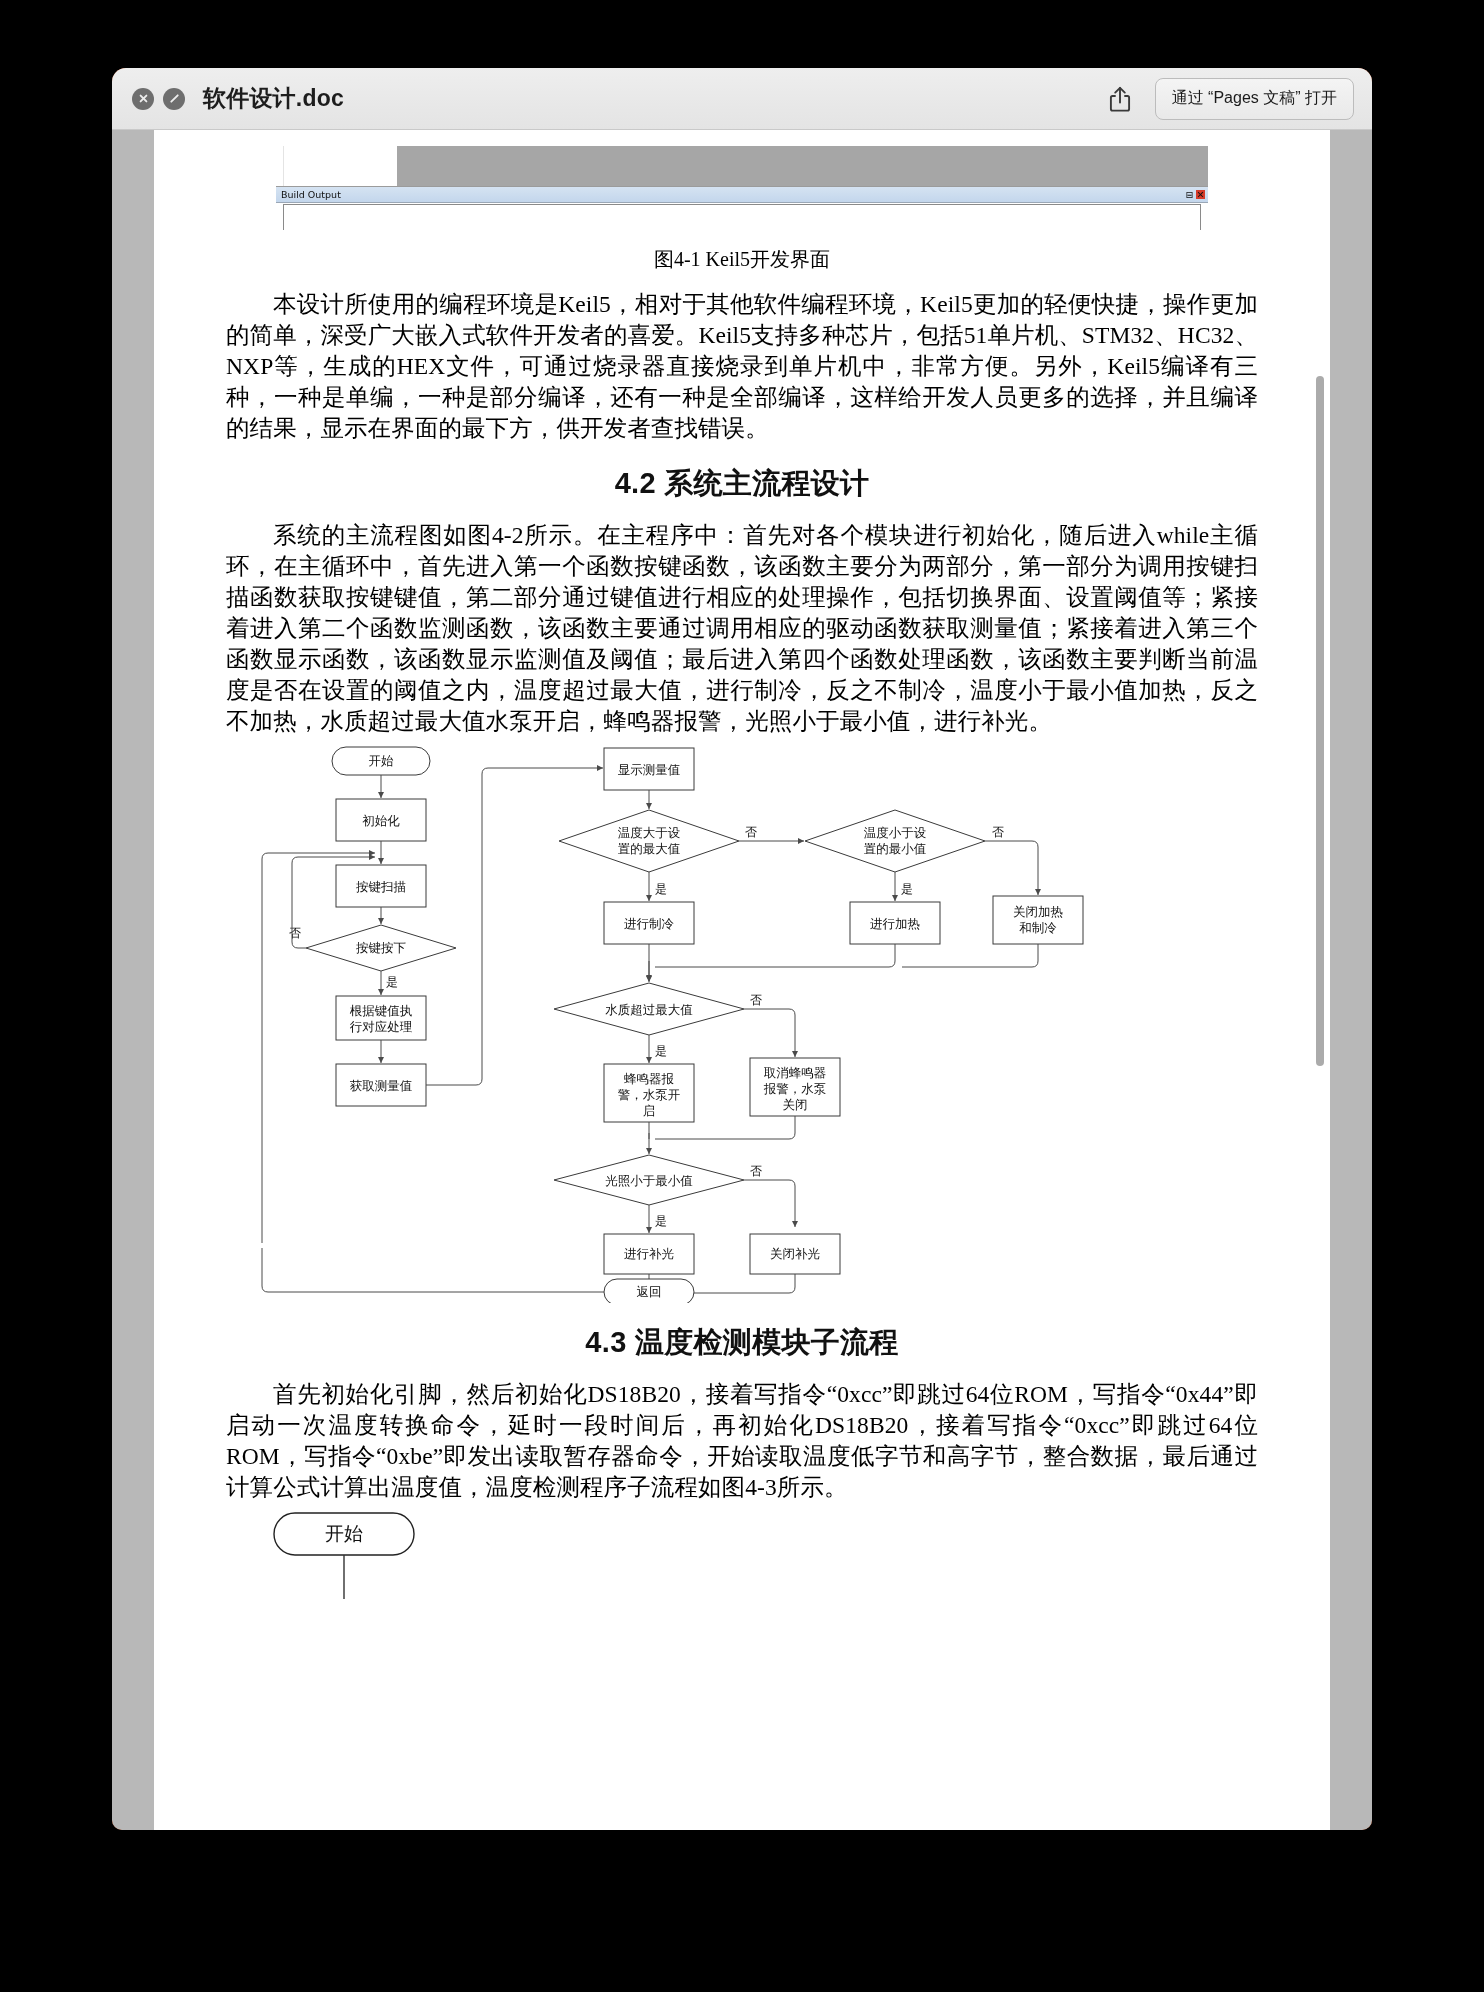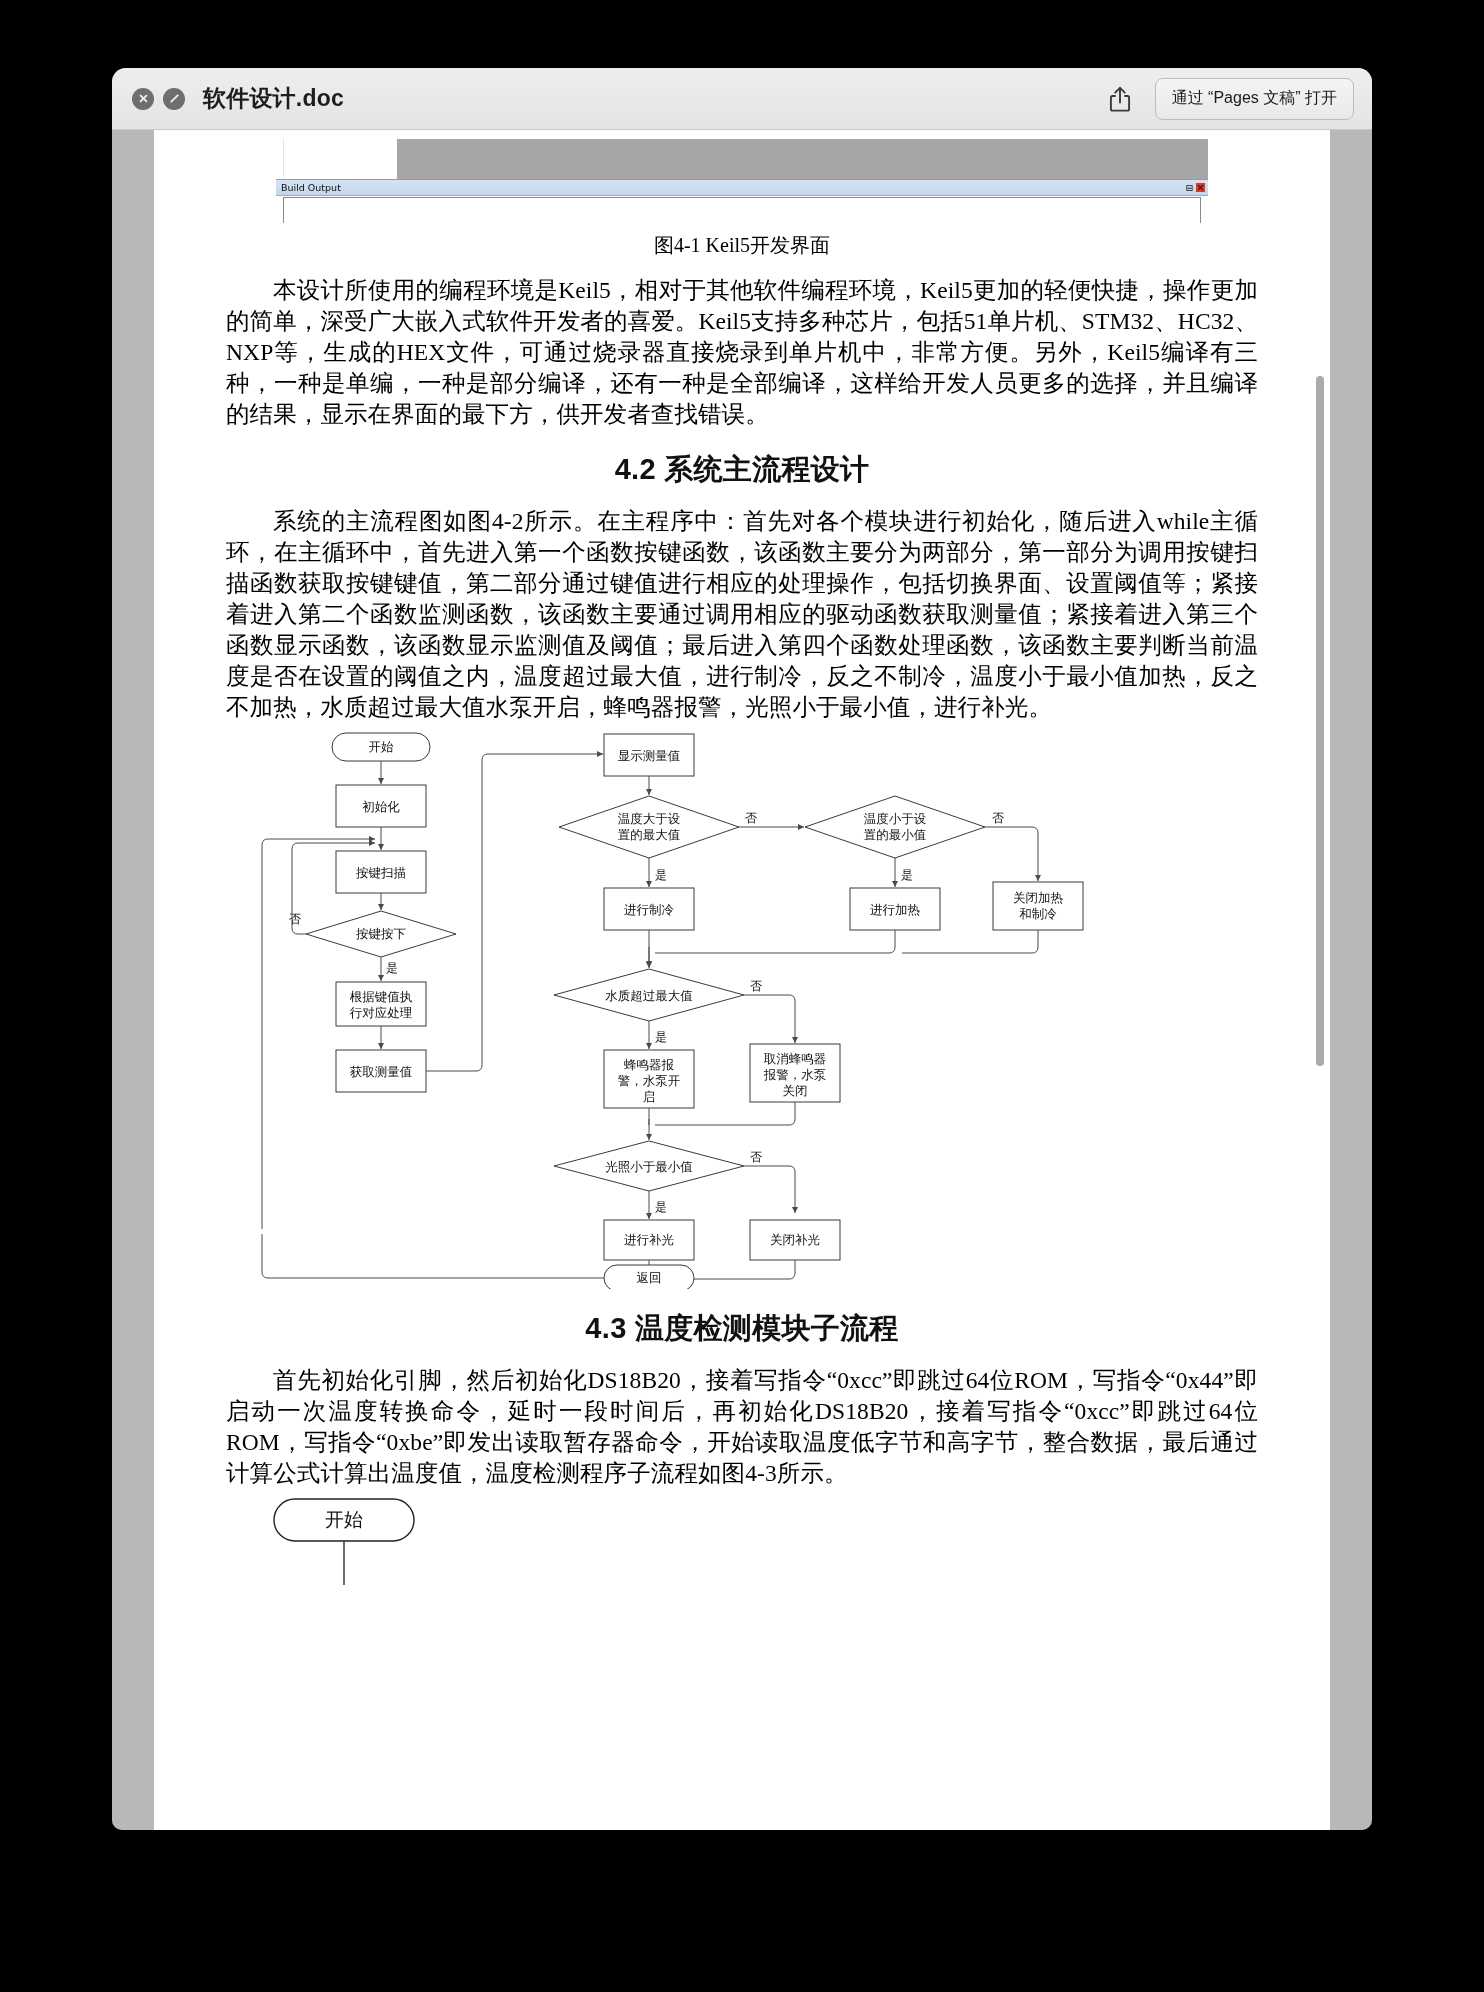--- a/index.html
+++ b/index.html
@@ -80,21 +80,21 @@
     background: #8f8f8f;
     border-radius: 4px;
     opacity: .75;
   }
   
   .page-inner { padding: 0 72px; position: relative; }
 
   
   #keil-shot {
     position: relative;
-    margin: 9px auto;
+    margin: 16px auto;
     width: 932px;
     height: 84px;
     background: #fff;
     margin-left: 50px;
     overflow: hidden;
     font-family: "DejaVu Sans", sans-serif;
   }
   #keil-top-strip { position:absolute; left:0; top:0; width:932px; height:40px; background:#fff; }
   #keil-grey-block { position:absolute; left:121px; top:0; width:811px; height:40px; background:#a6a6a6; }
   #keil-left-white { position:absolute; left:0; top:0; width:8px; height:40px; background:#fff; border-right:1px solid #e4e4e4;}

